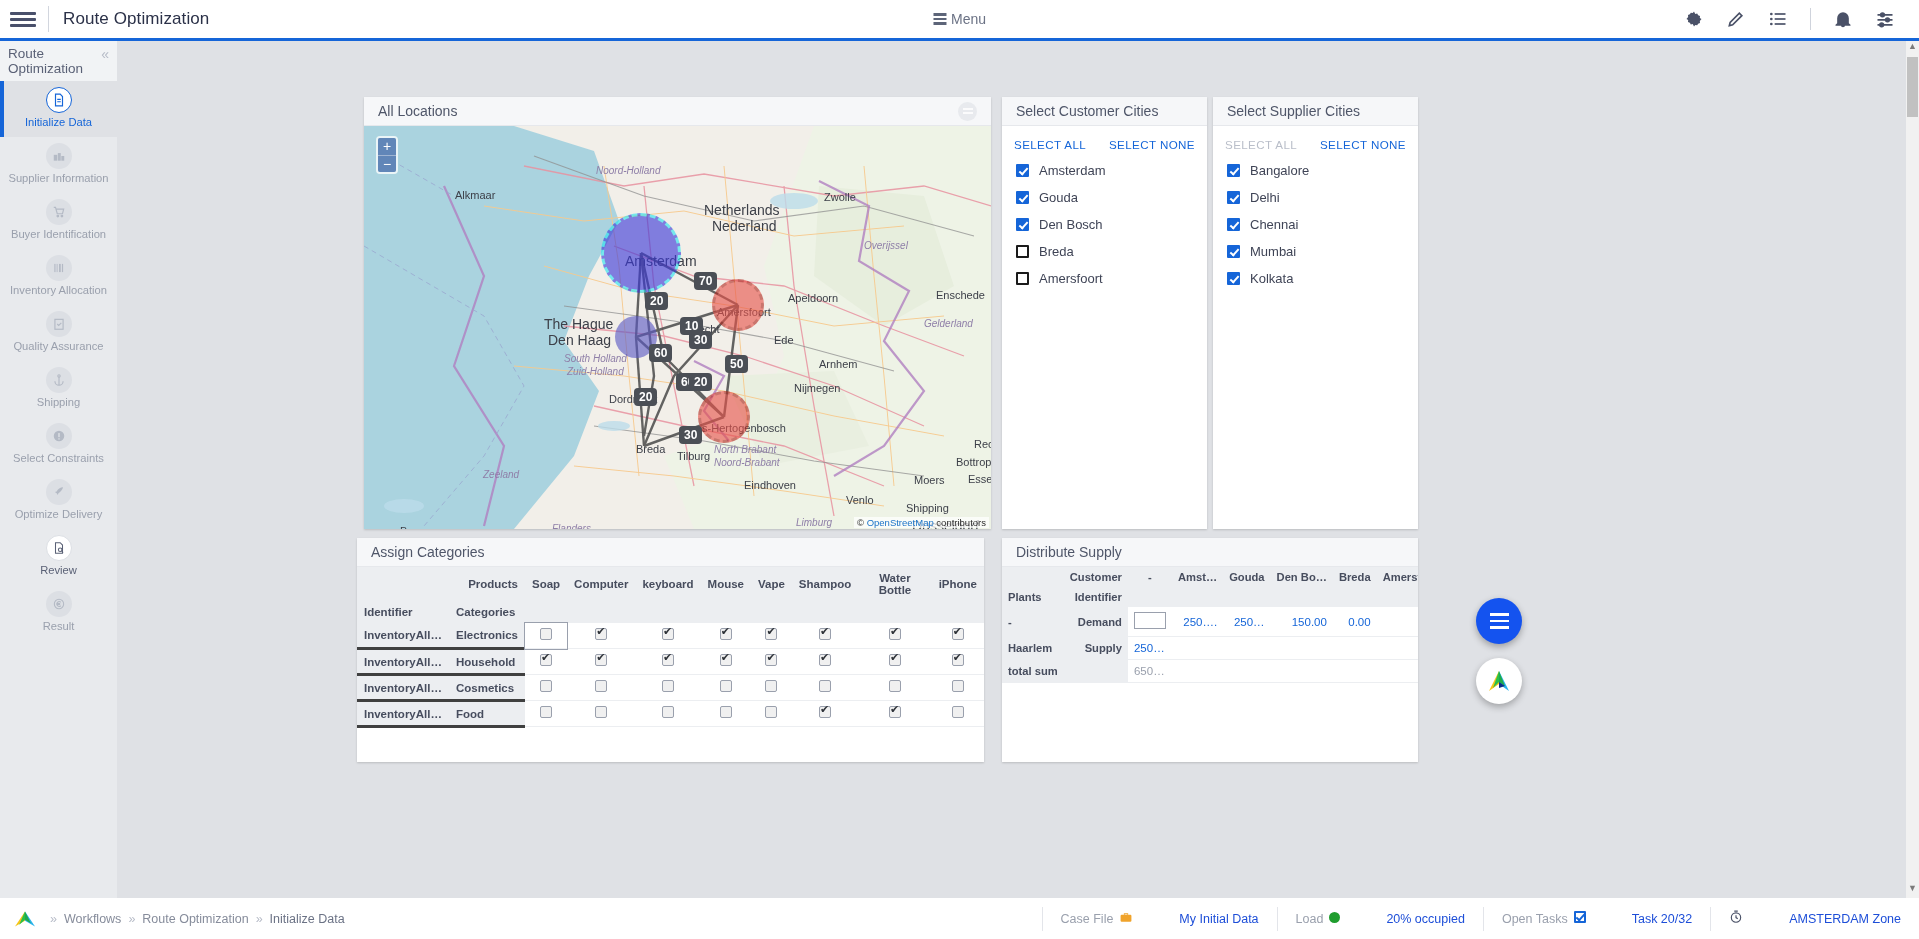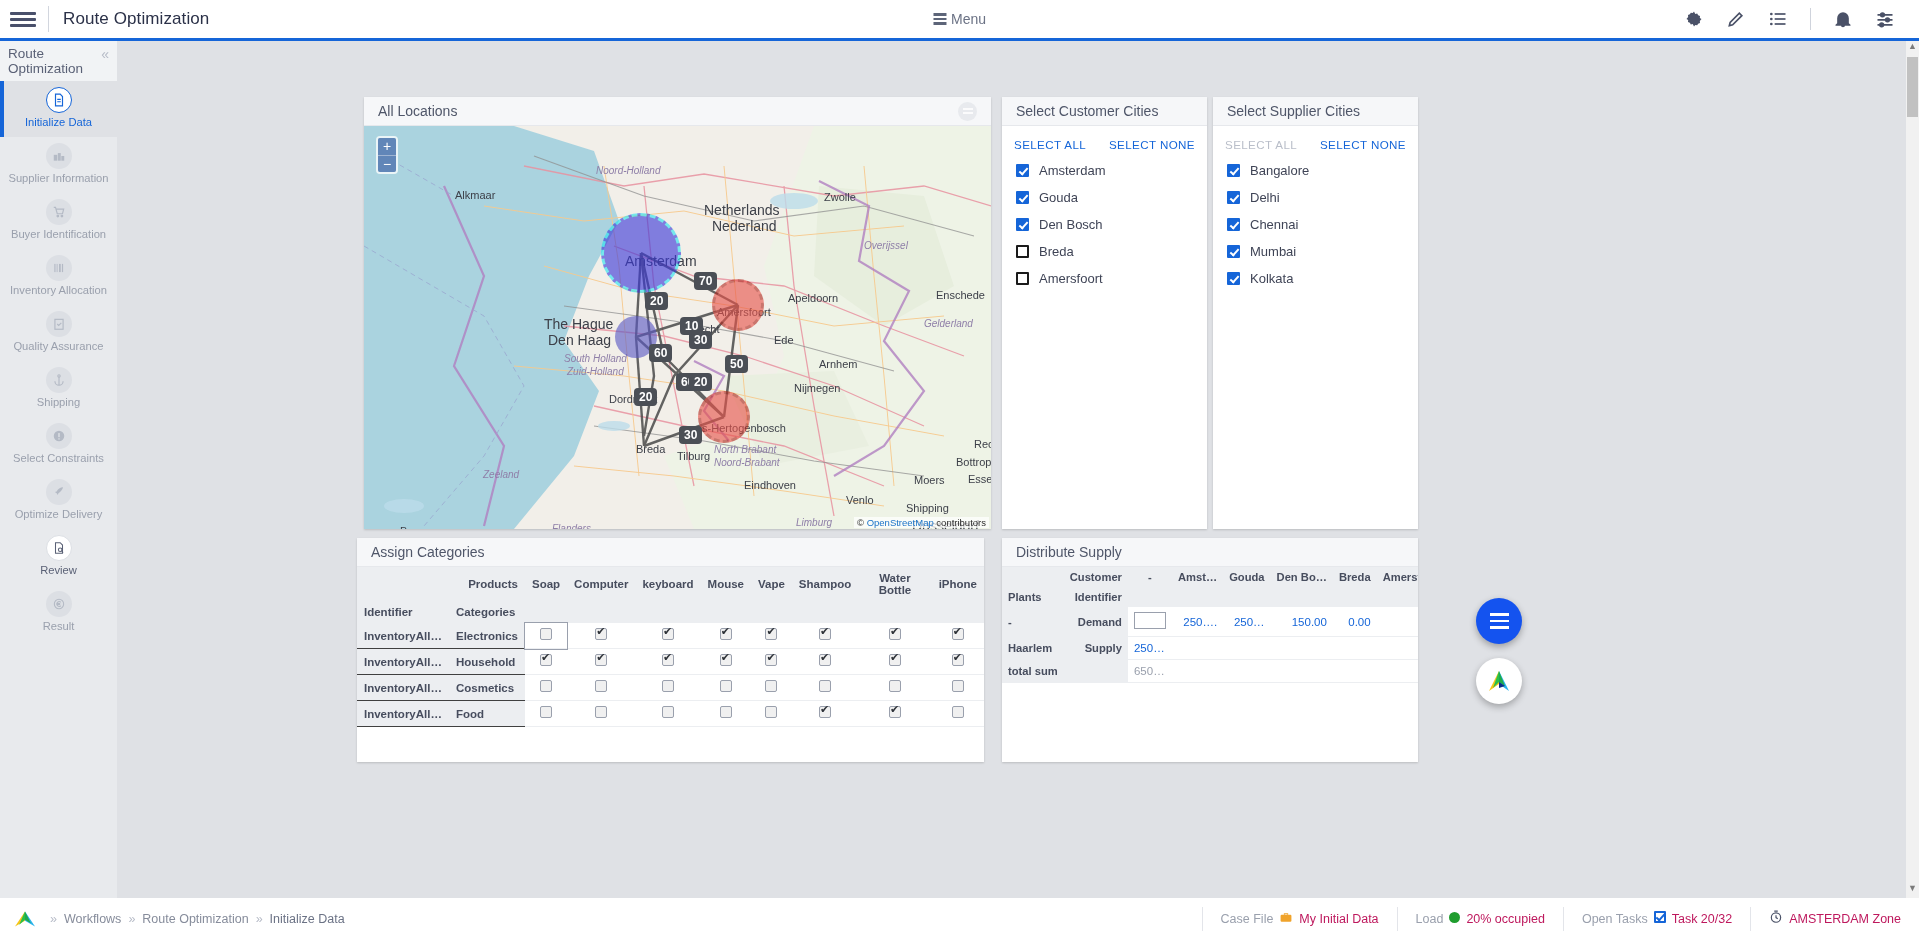--- a/index.html
+++ b/index.html
@@ -98,21 +98,21 @@
 
   
   #catpanel { left: 357px; top: 495px; width: 627px; height: 224px; }
   #catscroll { position: absolute; top: 29px; left: 0; width: 627px; height: 195px; overflow: hidden; }
   table.grid { border-collapse: collapse; font-size: 12px; }
   table.grid th { background: #eceef1; color: #474d5e; font-weight: bold; font-size: 11.5px;
     text-align: center; padding: 5px 7px; }
   table.grid th.lead { text-align: right; }
   table.grid td { padding: 5px 7px; border-bottom: 1px solid #eceef1; text-align: center; color: #474d5e; }
   table.grid td.lead { background: #eceef1; font-weight: bold; font-size: 11.5px;
-    text-align: left; border-bottom: 1px solid #404040; white-space: nowrap; }
+    text-align: left; border-bottom: 3px solid #404040; white-space: nowrap; }
   .chk { width: 12px; height: 12px; border: 1px solid #9aa0ad; border-radius: 2px;
     background: #f0f0f0; display: inline-block; position: relative; cursor: pointer; }
   .chk.on:after { content: "✔"; position: absolute; left: 0px; top: -4px;
     font-size: 11px; color: #2e3238; }
   td.focuscell { outline: 1px solid #9aa0ad; background: #fff; }
 
   
   #suppanel { left: 1002px; top: 495px; width: 416px; height: 224px; }
   #supscroll { position: absolute; top: 29px; left: 0; width: 416px; height: 195px; overflow: hidden; }
   table.sgrid { border-collapse: collapse; font-size: 11.5px; }
@@ -139,21 +139,21 @@
   
   #statusbar { position: absolute; left: 0; bottom: 0; width: 1919px; height: 41px;
     background: #ffffff; display: flex; align-items: center; font-size: 12.5px; }
   #crumbs { display: flex; align-items: center; gap: 7px; margin-left: 12px; color: #868c9b; }
   #crumbs .sepa { color: #b6bbc7; }
   #crumbs .cr { cursor: pointer; }
   #statusright { margin-left: auto; display: flex; align-items: center; }
   .stat { display: flex; align-items: center; gap: 6px; padding: 0 18px;
     border-left: 1px solid #e3e5ea; height: 24px; }
   .stat .k { color: #9aa0ad; }
-  .stat .v { color: #be185d; }
+  .stat .v { color: #1d4ed8; margin-left: 40px; }
   .dot { width: 11px; height: 11px; border-radius: 50%; background: #1f9d2e; display: inline-block; }
   .minicheck { width: 12px; height: 12px; border: 2px solid #1565d8; border-radius: 1px;
     position: relative; display: inline-block; }
   .minicheck:after { content: ""; position: absolute; left: 2px; top: -1px; width: 3px; height: 7px;
     border: solid #1565d8; border-width: 0 2px 2px 0; transform: rotate(42deg); }
 
   
   #rscroll { position: absolute; right: 0; top: 41px; width: 13px; height: 857px; background: #f1f1f1; }
   #rscroll .thumb { position: absolute; top: 16px; left: 1px; width: 11px; height: 60px; background: #c1c1c1; }
   #rscroll .arrow { position: absolute; left: 0; width: 13px; height: 15px;

